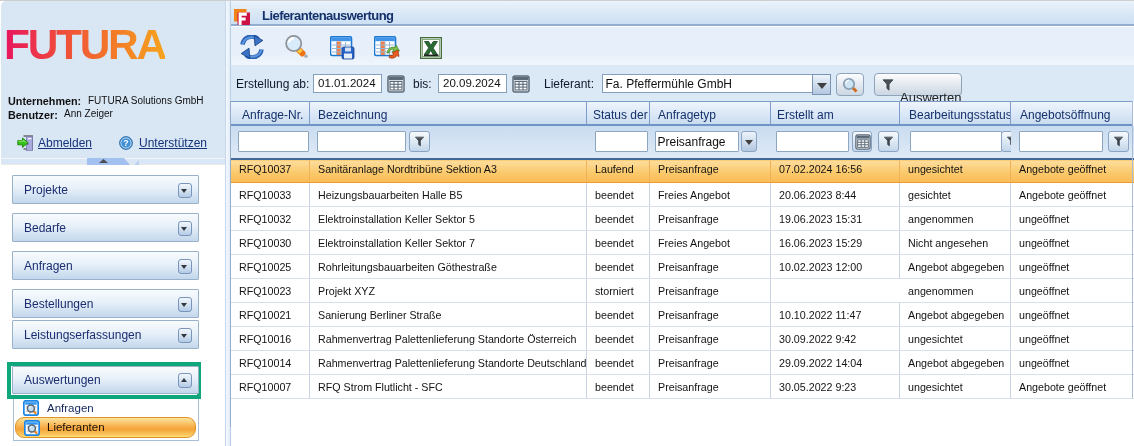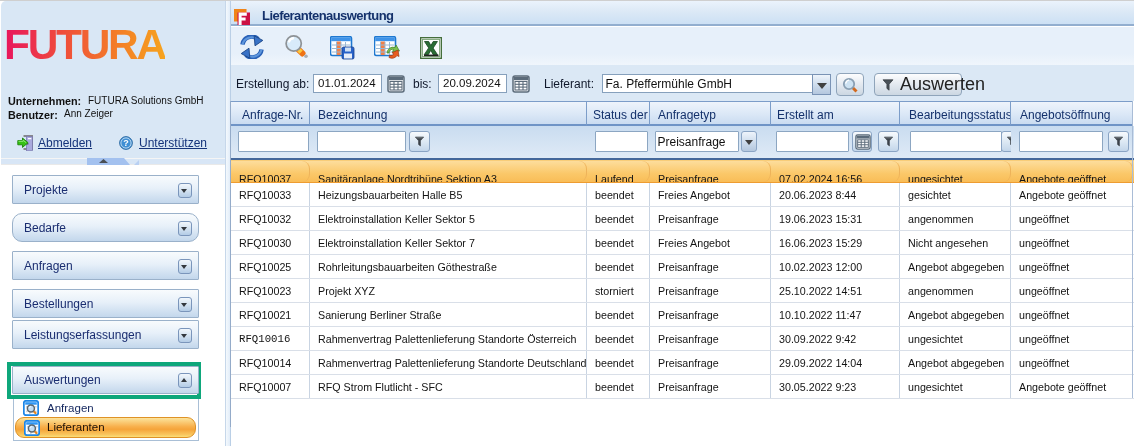--- a/index.html
+++ b/index.html
@@ -44,21 +44,21 @@
 .hcell{position:absolute;top:0;height:25px;background:linear-gradient(#eef4fc,#dde9f7 50%,#cadcf1);border-top:1px solid #7c9dc9;border-bottom:2px solid #6f94c6;border-right:1px solid #7c9dc9;}
 .hcell span{position:absolute;left:8px;top:6px;font-size:12px;color:#14316b;white-space:nowrap;}
 #tfilter{left:231px;top:126px;width:903px;height:34px;background:linear-gradient(#c9dcf0,#dfeaf6);border-bottom:2px solid #44679a;}
 .fcell{position:absolute;top:0;height:32px;overflow:hidden;}
 .ginput{position:absolute;top:5px;height:21px;background:#fff;border:1px solid #8ca6c2;border-radius:1px;}
 .fbtn{position:absolute;top:5px;width:21px;height:21px;border:1px solid #8aa4c4;border-radius:3px;background:linear-gradient(#f7fafd,#dde9f4 50%,#c3d6ea);}
 #rows{left:231px;top:160px;width:903px;height:240px;}
 .row{position:absolute;left:0;width:903px;height:24px;background:#fff;border-bottom:1px solid #d9dfe8;}
 .row .c{position:absolute;top:0;height:23px;border-right:1px solid #c9d4e2;font-size:10.7px;color:#131313;padding:6px 0 0 8px;white-space:nowrap;overflow:hidden;}
 #selrow{height:23px;background:linear-gradient(#fddd9c,#fbc869 60%,#f9bd57);border-top:1px solid #f8cd79;border-bottom:1px solid #ee9c30;}
-#selrow .c{border-right:1px solid #eeb35a;padding-top:12px;height:21px;border-radius:8px;}
+#selrow .c{border-right:1px solid #eeb35a;padding-top:2px;height:21px;}
 #gridL{left:230px;top:101px;width:1px;height:326px;background:#94abc9;}
 #gridR{left:1132px;top:101px;width:1px;height:297px;background:#a9bcd6;}
 </style></head>
 <body>
 <div id="app">
 <div class="abs" id="topline"></div>
 <div class="abs" id="sideTop"></div>
 <div class="abs" id="logo">FUTURA</div>
 <div class="abs uinfo" style="top:95px;left:8px;font-weight:bold;font-size:10.8px;">Unternehmen:</div>
 <div class="abs uinfo" style="top:94.5px;left:88px;">FUTURA Solutions GmbH</div>
@@ -86,21 +86,21 @@
 <svg class="abs" style="left:84px;top:158px" width="58px" height="7px" viewBox="0 0 58 7">
 <path d="M3 0 h37 l6 7 h-43 z" fill="#a3c1ef"></path>
 <path d="M15 5 l4.5-4 4.5 4 z" fill="#4a4f55"></path>
 <path d="M50 7 l5-5 v5 z" fill="#b9d0f2"></path>
 </svg>
 <div class="abs" id="sideBottom"></div>
 <div class="abs acc" style="top:175px;">
       <span class="t">Projekte</span>
       <span class="accbtn"></span>
     </div>
-<div class="abs acc" style="top:213px;border-radius:10px;">
+<div class="abs acc" style="top:213px;">
       <span class="t">Bedarfe</span>
       <span class="accbtn"></span>
     </div>
 <div class="abs acc" style="top:251px;">
       <span class="t">Anfragen</span>
       <span class="accbtn"></span>
     </div>
 <div class="abs acc" style="top:289px;">
       <span class="t">Bestellungen</span>
       <span class="accbtn"></span>
@@ -257,21 +257,21 @@
 <svg style="position:absolute;left:5px;top:3px" width="17" height="17" viewBox="0 0 17 17">
   <line x1="10.5" y1="10.5" x2="14.5" y2="14.5" stroke="#d2691e" stroke-width="3"></line>
   <circle cx="7" cy="7" r="5.2" fill="#cde2f2" stroke="#8aa0b4" stroke-width="1.8"></circle>
   <path d="M3.8 6 A 4 4 0 0 1 6.5 3.2" fill="none" stroke="#fff" stroke-width="1.4" stroke-linecap="round"></path>
 </svg>
     </div>
 <div class="abs" id="ausBtn" style="left:874px;top:73px;width:88px;height:23px;border:1px solid #8fa4ba;border-radius:4px;background:linear-gradient(#fdfdfe,#e3e9f0 50%,#ccd7e2);">
 <svg style="position:absolute;left:6px;top:4px" width="14" height="14" viewBox="0 0 14 14">
         <path d="M2 1.8 h10 l-3.9 4.4 v6 l-2.2-1.8 v-4.2 z" fill="#4a5158" stroke="#33383d" stroke-width="0.7"></path>
       </svg>
-<span style="position:absolute;left:25px;top:0;font-size:18px;color:#222;">Auswerten</span>
+<span style="position:absolute;left:25px;top:16px;font-size:13px;color:#222;">Auswerten</span>
     </div>
 
 <div class="abs" id="thead">
   <div class="hcell" style="left:0;width:79px;">
         <span style="left:11px;">Anfrage-Nr.</span>
       </div>
   <div class="hcell" style="left:79px;width:277px;">
         <span>Bezeichnung</span>
       </div>
   <div class="hcell" style="left:356px;width:63px;overflow:hidden;">
@@ -397,35 +397,34 @@
         <div class="c" style="left: 419px; width: 121px;">Preisanfrage</div>
         <div class="c" style="left: 540px; width: 129px;">10.02.2023 12:00</div>
         <div class="c" style="left: 669px; width: 111px;">Angebot abgegeben</div>
         <div class="c" style="left: 780px; width: 122px;">ungeöffnet</div>
       </div>
       <div class="row" style="top: 119px;">
         <div class="c" style="left: 0px; width: 79px;">RFQ10023</div>
         <div class="c" style="left: 79px; width: 277px;">Projekt XYZ</div>
         <div class="c" style="left: 356px; width: 63px;">storniert</div>
         <div class="c" style="left: 419px; width: 121px;">Preisanfrage</div>
-        <div class="c" style="left: 540px; width: 129px;">25.10.2022 14:51</div>
         <div class="c" style="left: 669px; width: 111px;">angenommen</div>
         <div class="c" style="left: 780px; width: 122px;">ungeöffnet</div>
       </div>
       <div class="row" style="top: 143px;">
         <div class="c" style="left: 0px; width: 79px;">RFQ10021</div>
         <div class="c" style="left: 79px; width: 277px;">Sanierung Berliner Straße</div>
         <div class="c" style="left: 356px; width: 63px;">beendet</div>
         <div class="c" style="left: 419px; width: 121px;">Preisanfrage</div>
         <div class="c" style="left: 540px; width: 129px;">10.10.2022 11:47</div>
         <div class="c" style="left: 669px; width: 111px;">Angebot abgegeben</div>
         <div class="c" style="left: 780px; width: 122px;">ungeöffnet</div>
       </div>
       <div class="row" style="top: 167px;">
-        <div class="c" style="left: 0px; width: 79px; font-family: Liberation Mono, monospace;">RFQ10016</div>
+        <div class="c" style="left: 0px; width: 79px;">RFQ10016</div>
         <div class="c" style="left: 79px; width: 277px;">Rahmenvertrag Palettenlieferung Standorte Österreich</div>
         <div class="c" style="left: 356px; width: 63px;">beendet</div>
         <div class="c" style="left: 419px; width: 121px;">Preisanfrage</div>
         <div class="c" style="left: 540px; width: 129px;">30.09.2022 9:42</div>
         <div class="c" style="left: 669px; width: 111px;">ungesichtet</div>
         <div class="c" style="left: 780px; width: 122px;">ungeöffnet</div>
       </div>
       <div class="row" style="top: 191px;">
         <div class="c" style="left: 0px; width: 79px;">RFQ10014</div>
         <div class="c" style="left: 79px; width: 277px;">Rahmenvertrag Palettenlieferung Standorte Deutschland</div>

